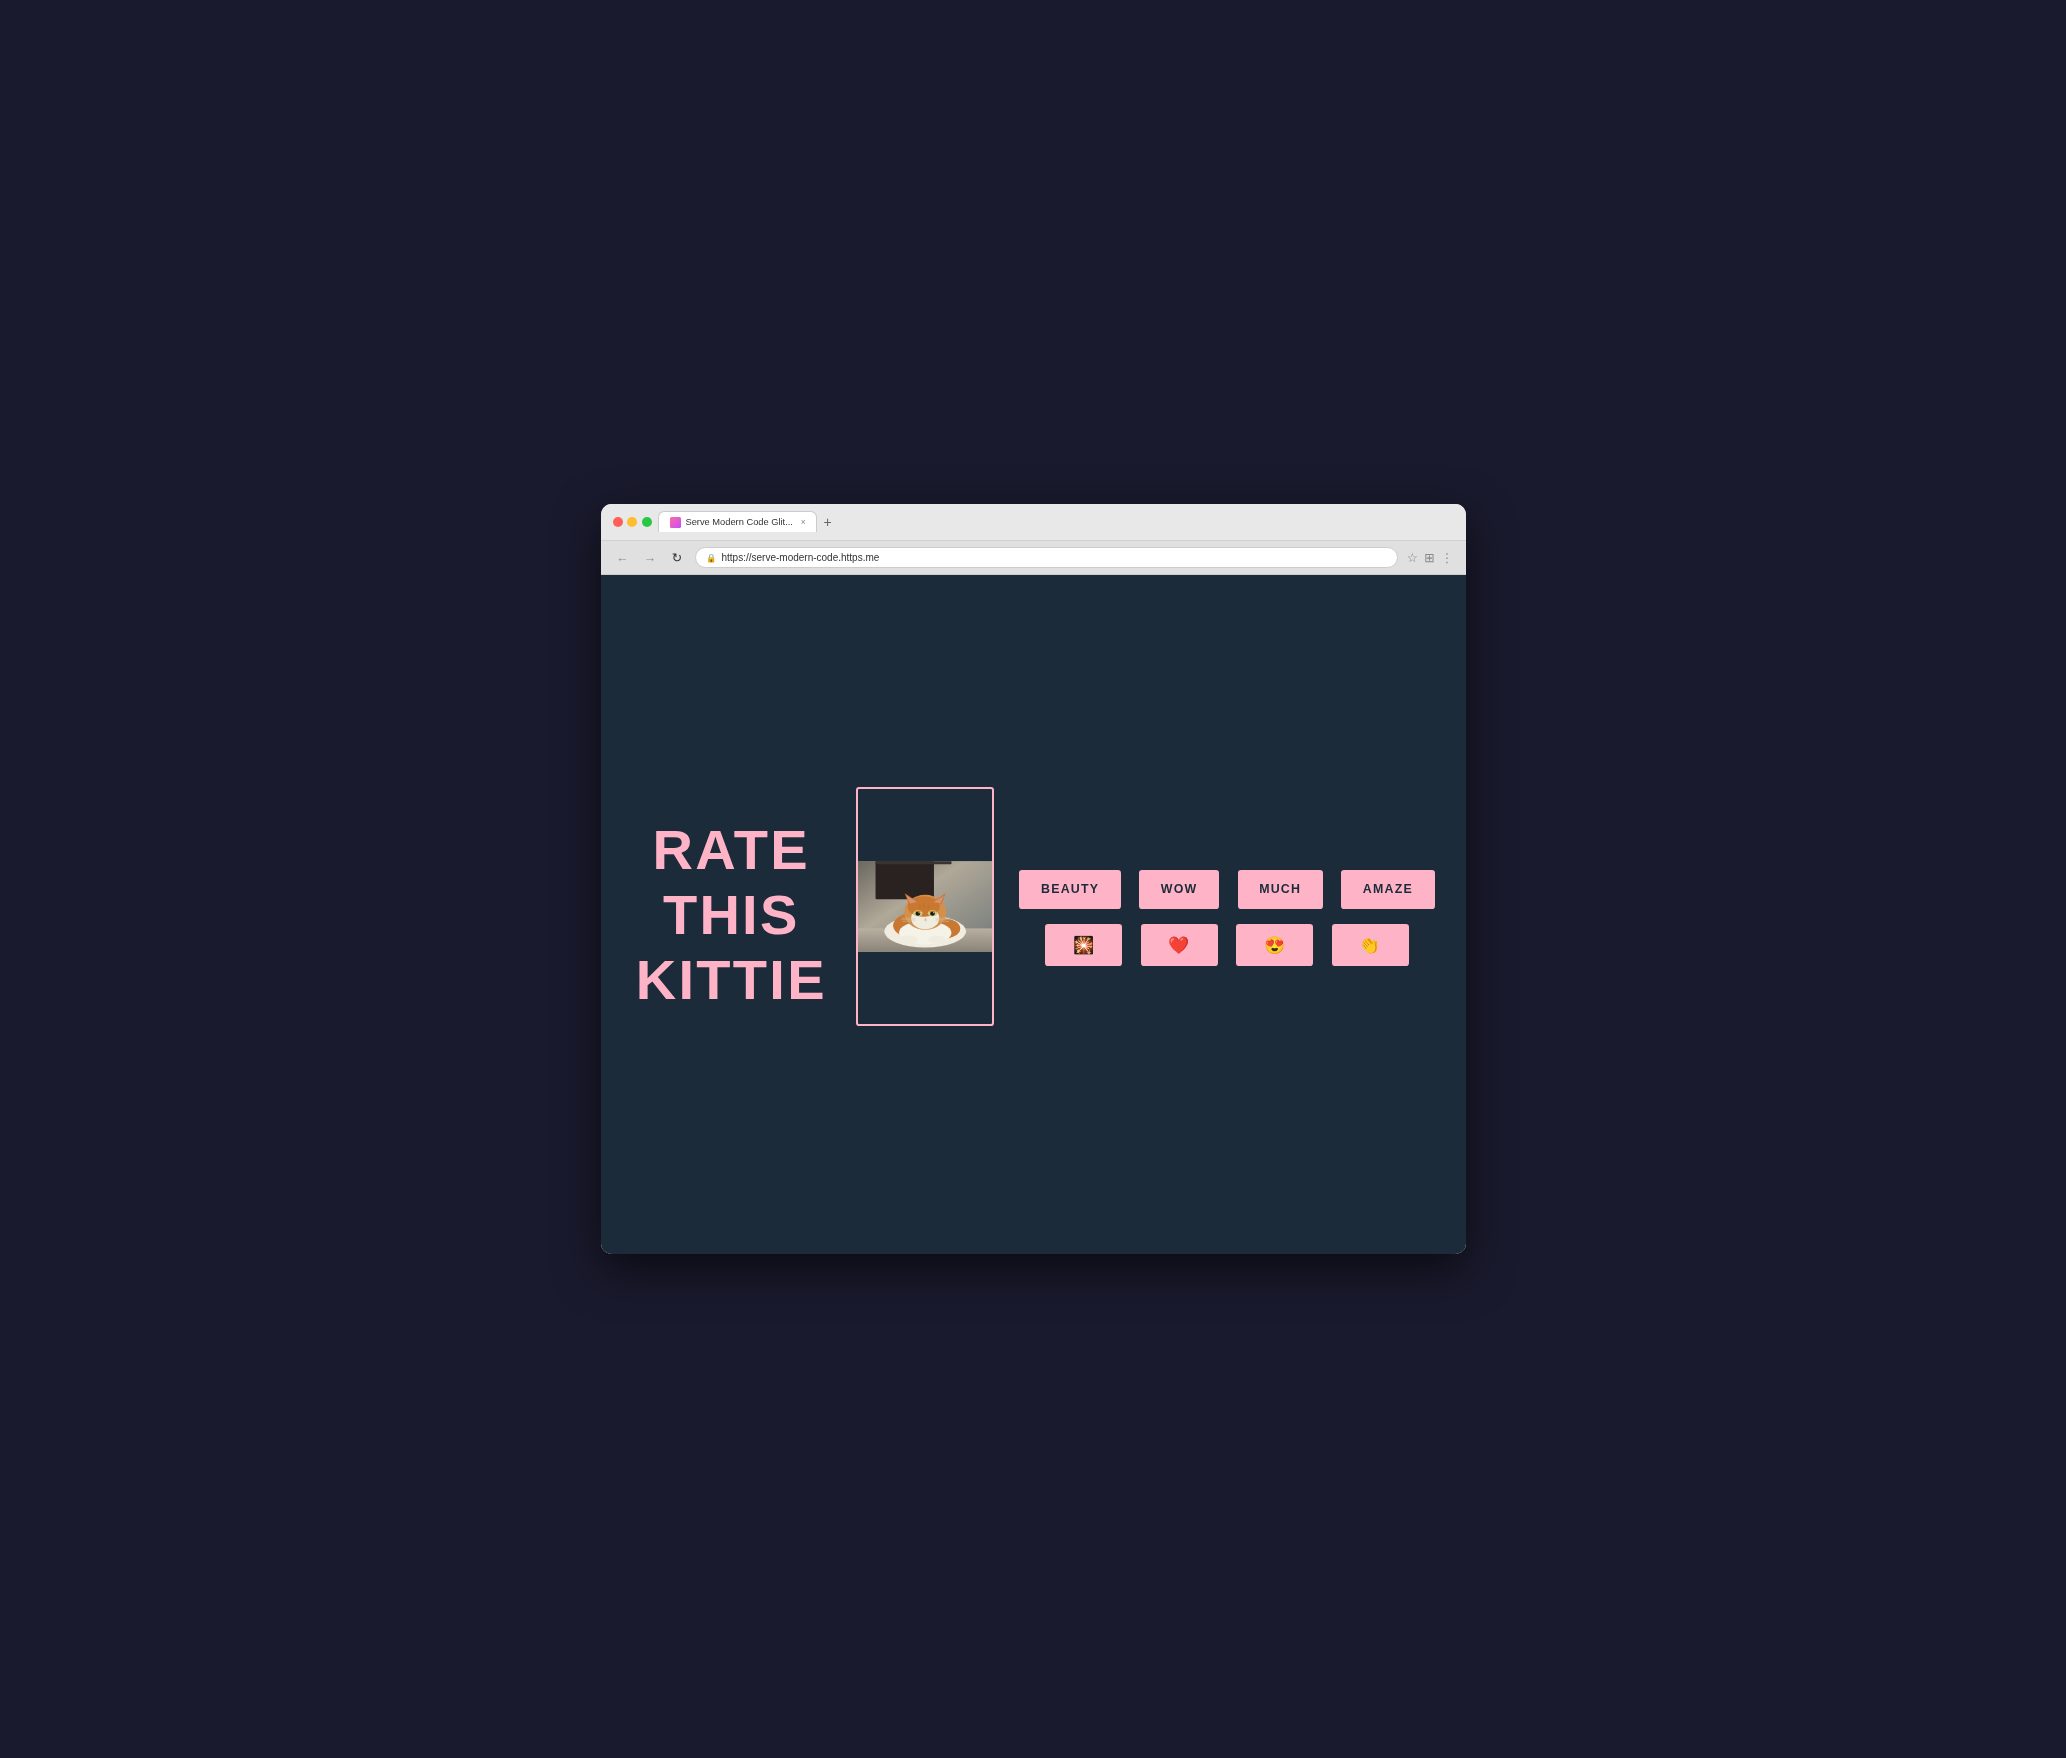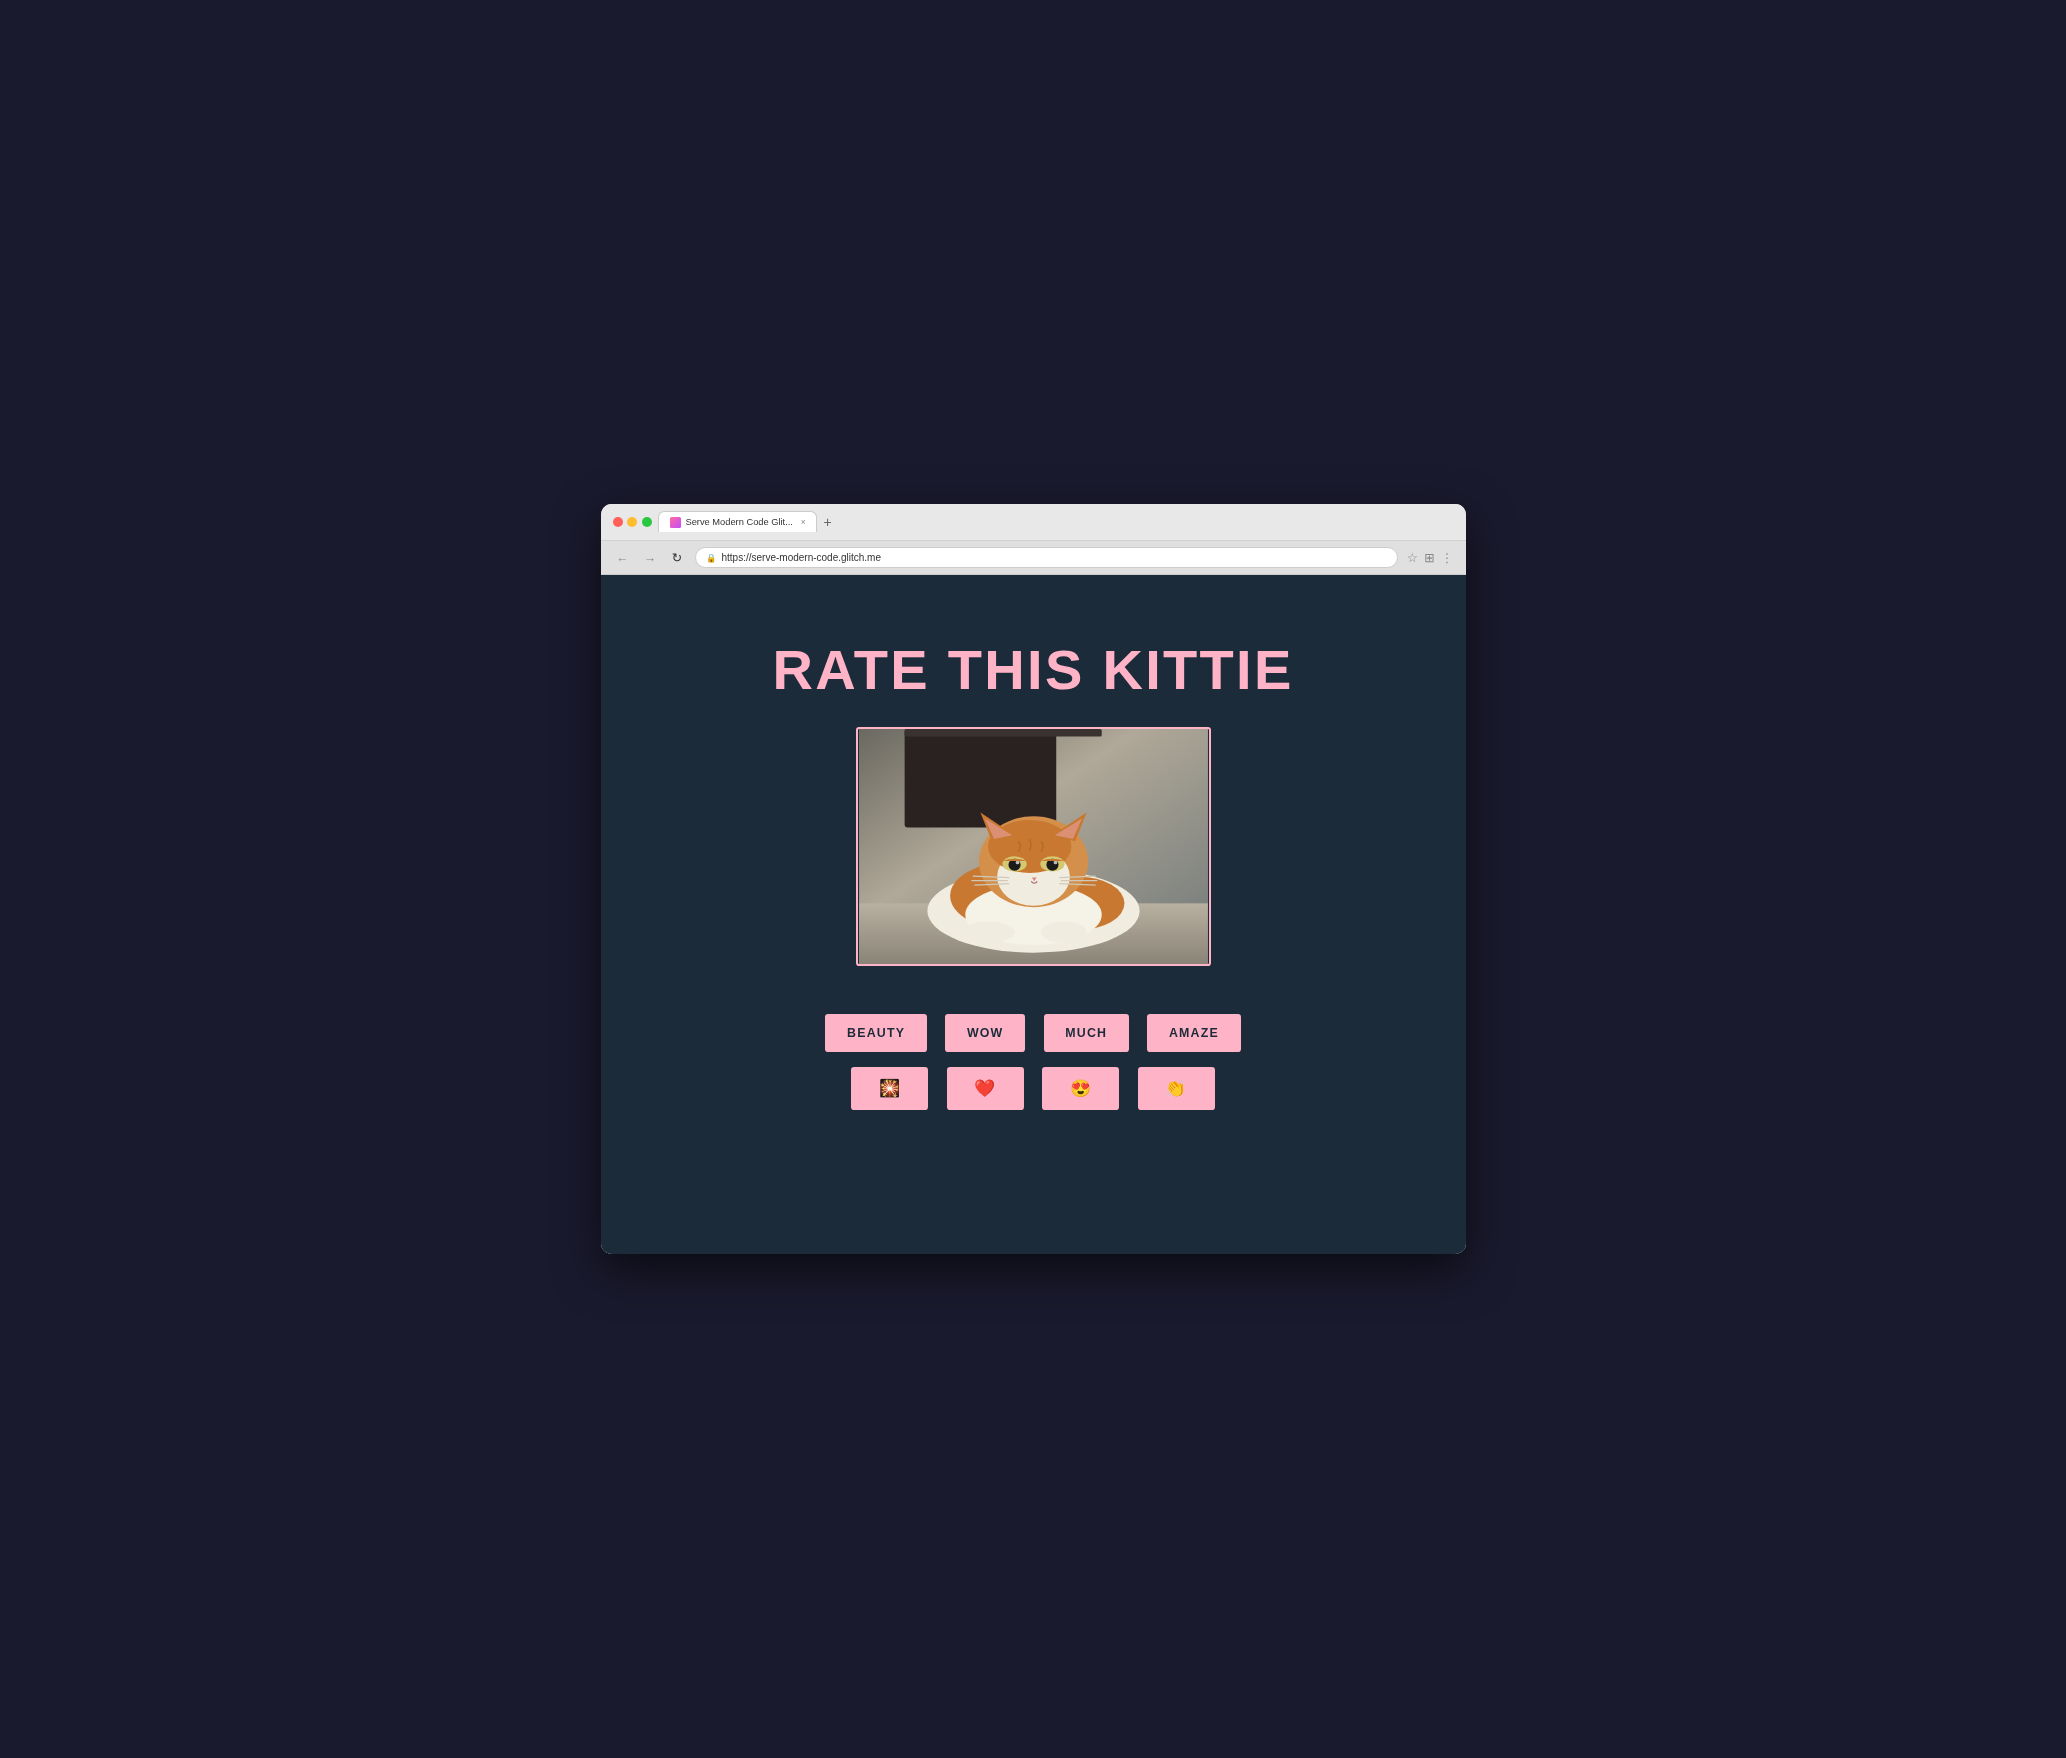--- a/index.html
+++ b/index.html
@@ -137,21 +137,21 @@
       border: none;
       font-size: 12.4px;
       color: #888;
       cursor: pointer;
     }
 
     .page-content {
       background: #1c2b3a;
       padding: 46px 31px 62px;
       display: flex;
-      flex-direction: column;
+      flex-direction: row;
       align-items: center;
       gap: 25px;
       min-height: 679px;
     }
 
     .page-title {
       font-size: 56px;
       font-weight: 900;
       color: #ffb3c6;
       text-align: center;
@@ -235,21 +235,21 @@
       <button class="tab-new">+</button>
     </div>
   </div>
 
   <div class="address-bar">
     <button class="nav-btn">←</button>
     <button class="nav-btn">→</button>
     <button class="nav-btn active">↻</button>
     <div class="url-bar">
       <span class="lock-icon">🔒</span>
-      <span>https://serve-modern-code.glitch.me</span>
+      <span>https://serve-modern-code.https.me</span>
     </div>
     <div class="address-actions">
       <button class="addr-btn">☆</button>
       <button class="addr-btn">⊞</button>
       <button class="addr-btn">⋮</button>
     </div>
   </div>
 
   <div class="page-content">
 

